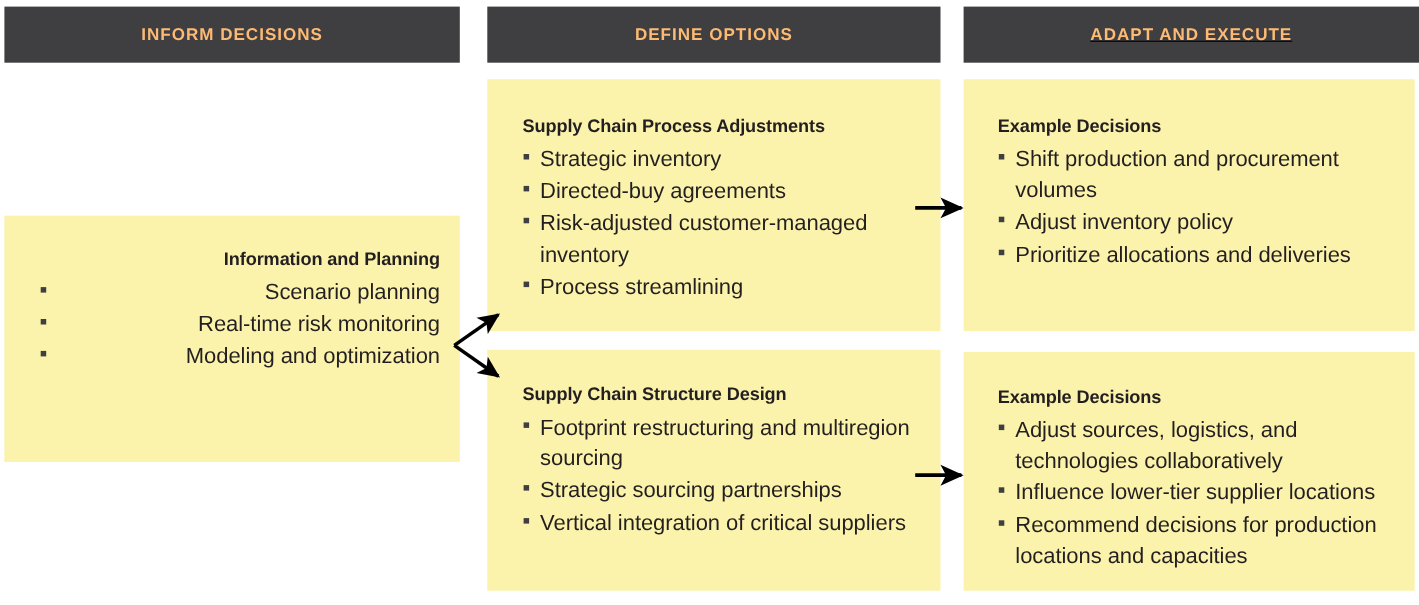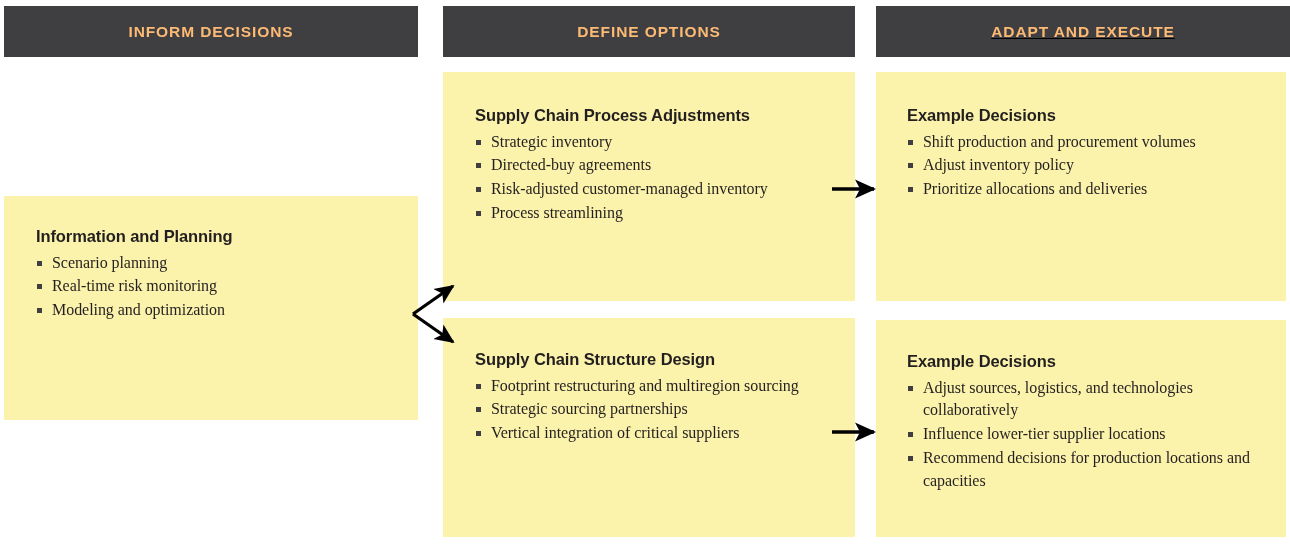--- a/index.html
+++ b/index.html
@@ -54,39 +54,38 @@
     font-weight: bold;
     color: #231f20;
     line-height: 1.25;
     margin-bottom: 5px;
     letter-spacing: -0.1px;
   }
   ul.bullets { list-style: none; }
   ul.bullets li {
     position: relative;
     padding-left: 16px;
-    font-size: 16px;
+    font-size: 20px;
     color: #231f20;
     line-height: 1.42;
     margin-bottom: 1px;
     letter-spacing: -0.05px;
-    font-family: Liberation Serif, serif;
   }
   ul.bullets li::before {
     content: "";
     position: absolute;
     left: 1px;
     top: 9px;
     width: 5px;
     height: 5px;
     background: #3f3f42;
   }
 
   
-  #card-info   { left: 4px;   top: 196px; width: 414px; height: 224px; }
+  #card-info   { left: 4px;   top: 196px; width: 414px; height: 224px; text-align: right; }
   #card-info .card-inner { top: 30px; }
 
   
   #card-proc   { left: 443px; top: 72px;  width: 412px; height: 229px; }
   #card-proc .card-inner { top: 33px; left: 32px; right: 30px; }
 
   #card-struct { left: 443px; top: 318px; width: 412px; height: 219px; }
   #card-struct .card-inner { top: 31px; left: 32px; right: 14px; }
 
   

